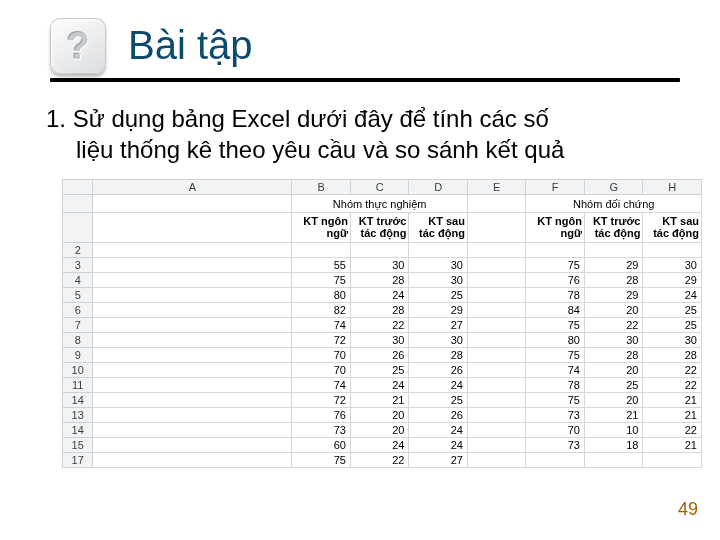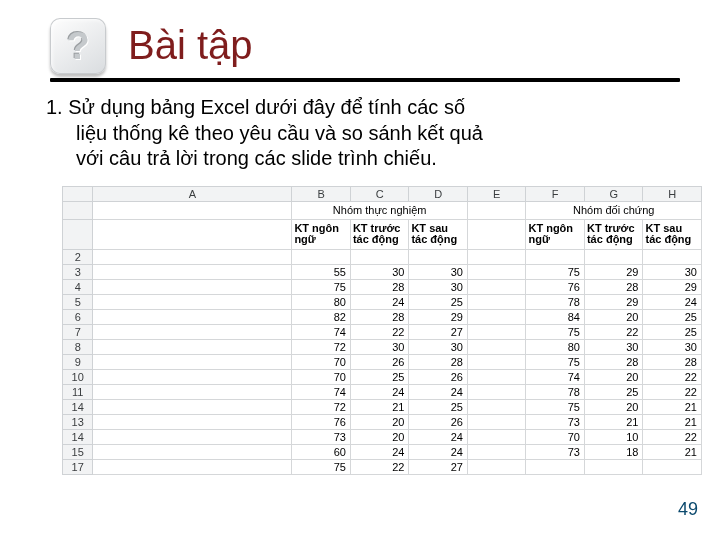--- a/index.html
+++ b/index.html
@@ -2,55 +2,54 @@
 <html><head>
 <meta charset="utf-8">
 <style>
   * { box-sizing: border-box; margin: 0; padding: 0; }
   html, body { width: 720px; height: 540px; background: #fff; font-family: Arial, Helvetica, sans-serif; overflow: hidden; }
   .slide { position: relative; width: 720px; height: 540px; padding: 18px 40px 0 40px; }
   .header-row { display: flex; align-items: flex-end; gap: 22px; margin-left: 10px; }
   .qicon { width: 56px; height: 56px; flex: 0 0 56px; position: relative; }
   .qicon-box { position: absolute; inset: 0; border-radius: 10px; background: linear-gradient(145deg,#fefefe,#d9dcdf); box-shadow: inset 0 0 0 1px #c8cbce, 0 3px 3px rgba(0,0,0,.25), inset 2px 2px 4px rgba(255,255,255,.8); }
   .qicon-q { position: absolute; inset: 0; display: flex; align-items: center; justify-content: center; font-size: 38px; font-weight: 700; color: #c5c9cc; text-shadow: 1px 1px 0 #fff, -1px -1px 0 #9a9ea1; }
-  .title { font-size: 40px; color: #7f1d1d; font-weight: 400; padding-bottom: 6px; }
+  .title { font-size: 40px; color: #0c4a6e; font-weight: 400; padding-bottom: 6px; }
   .title-rule { margin: 4px 0 0 10px; height: 4px; background: #000; border-radius: 1px; }
-  .body-text { margin: 13px 6px 0 6px; font-size: 20px; line-height: 1.28; color: #000; }
+  .body-text { margin: 22px 6px 0 6px; font-size: 24px; line-height: 1.28; color: #000; }
   .body-text .hang { padding-left: 30px; }
   .excel-wrap { margin: 14px 0 0 22px; width: 640px; }
   .grid { border-collapse: collapse; table-layout: fixed; width: 100%; font-size: 11px; color: #000; }
   .grid th.colhdr { background: #f2f3f4; border: 1px solid #cfd2d5; font-weight: 400; color: #3a3d3f; height: 14px; }
   .grid td, .grid th.group, .grid th.sub { border: 1px solid #d5d7d9; }
   .grid .rownum { width: 26px; background: #f2f3f4; border: 1px solid #cfd2d5; text-align: center; color: #3a3d3f; font-weight: 400; height: 15px; }
   .grid th.group { text-align: center; font-weight: 400; height: 18px; }
-  .grid th.sub { text-align: left; font-weight: 700; padding: 2px 2px; line-height: 1.05; height: 30px; vertical-align: middle; }
+  .grid th.sub { text-align: right; font-weight: 700; padding: 2px 2px; line-height: 1.05; height: 30px; vertical-align: middle; }
   .grid td.cell { text-align: right; padding: 0 4px; height: 15px; }
   .grid td.acell { text-align: left; padding: 0 4px; }
   .colA { width: 170px; }
   .colN { width: 50px; }
-  .pagenum { position: absolute; right: 22px; bottom: 20px; font-size: 18px; color: #0c4a6e; }
+  .pagenum { position: absolute; right: 22px; bottom: 20px; font-size: 18px; color: #a16207; }
 </style>
 </head>
 <body>
 
 <div class="slide">
 
   <div class="header-row">
     <div class="qicon">
       <div class="qicon-box"></div>
       <div class="qicon-q">?</div>
     </div>
     <div class="title">Bài tập</div>
   </div>
   <div class="title-rule"></div>
 
   <div class="body-text">
     <div>1. Sử dụng bảng Excel dưới đây để tính các số</div>
     <div class="hang">liệu thống kê theo yêu cầu và so sánh kết quả</div>
-    <div class="hang">với câu trả lời trong các slide trình chiếu.</div>
   </div>
 
   <div class="excel-wrap">
     <table class="grid">
       <colgroup>
         <col style="width:26px">
         <col class="colA">
           <col class="colN">
           <col class="colN">
           <col class="colN">

